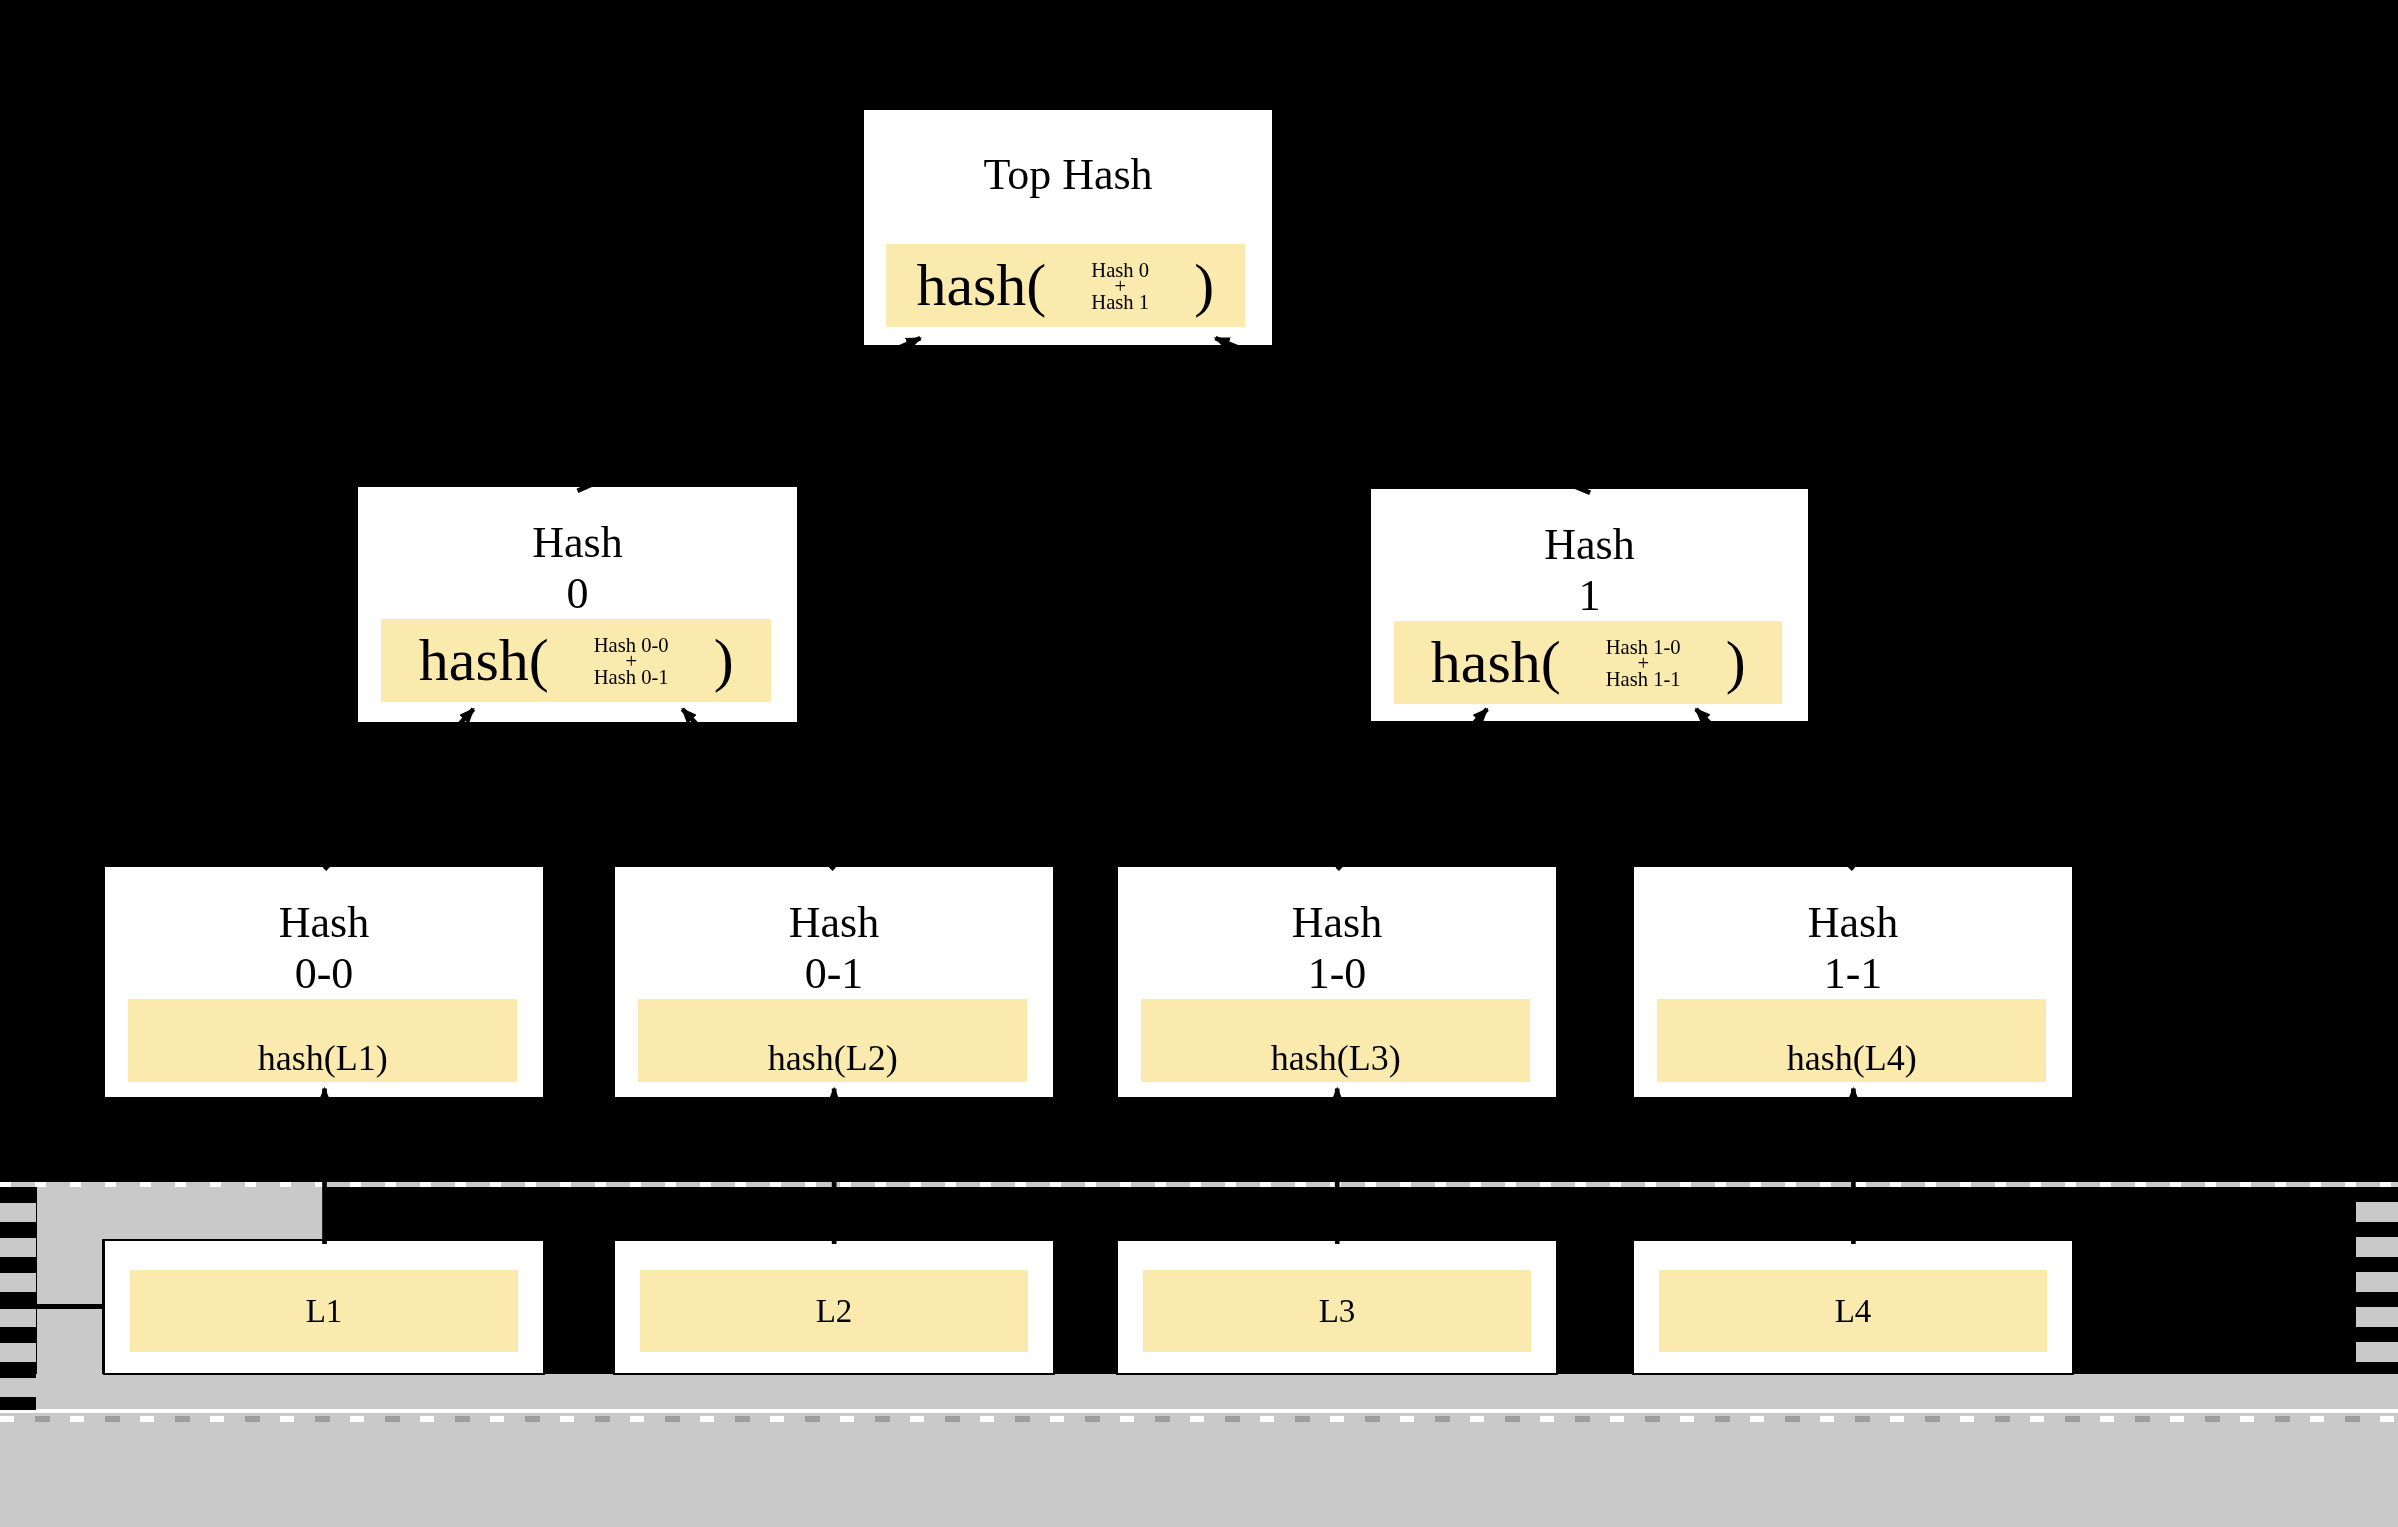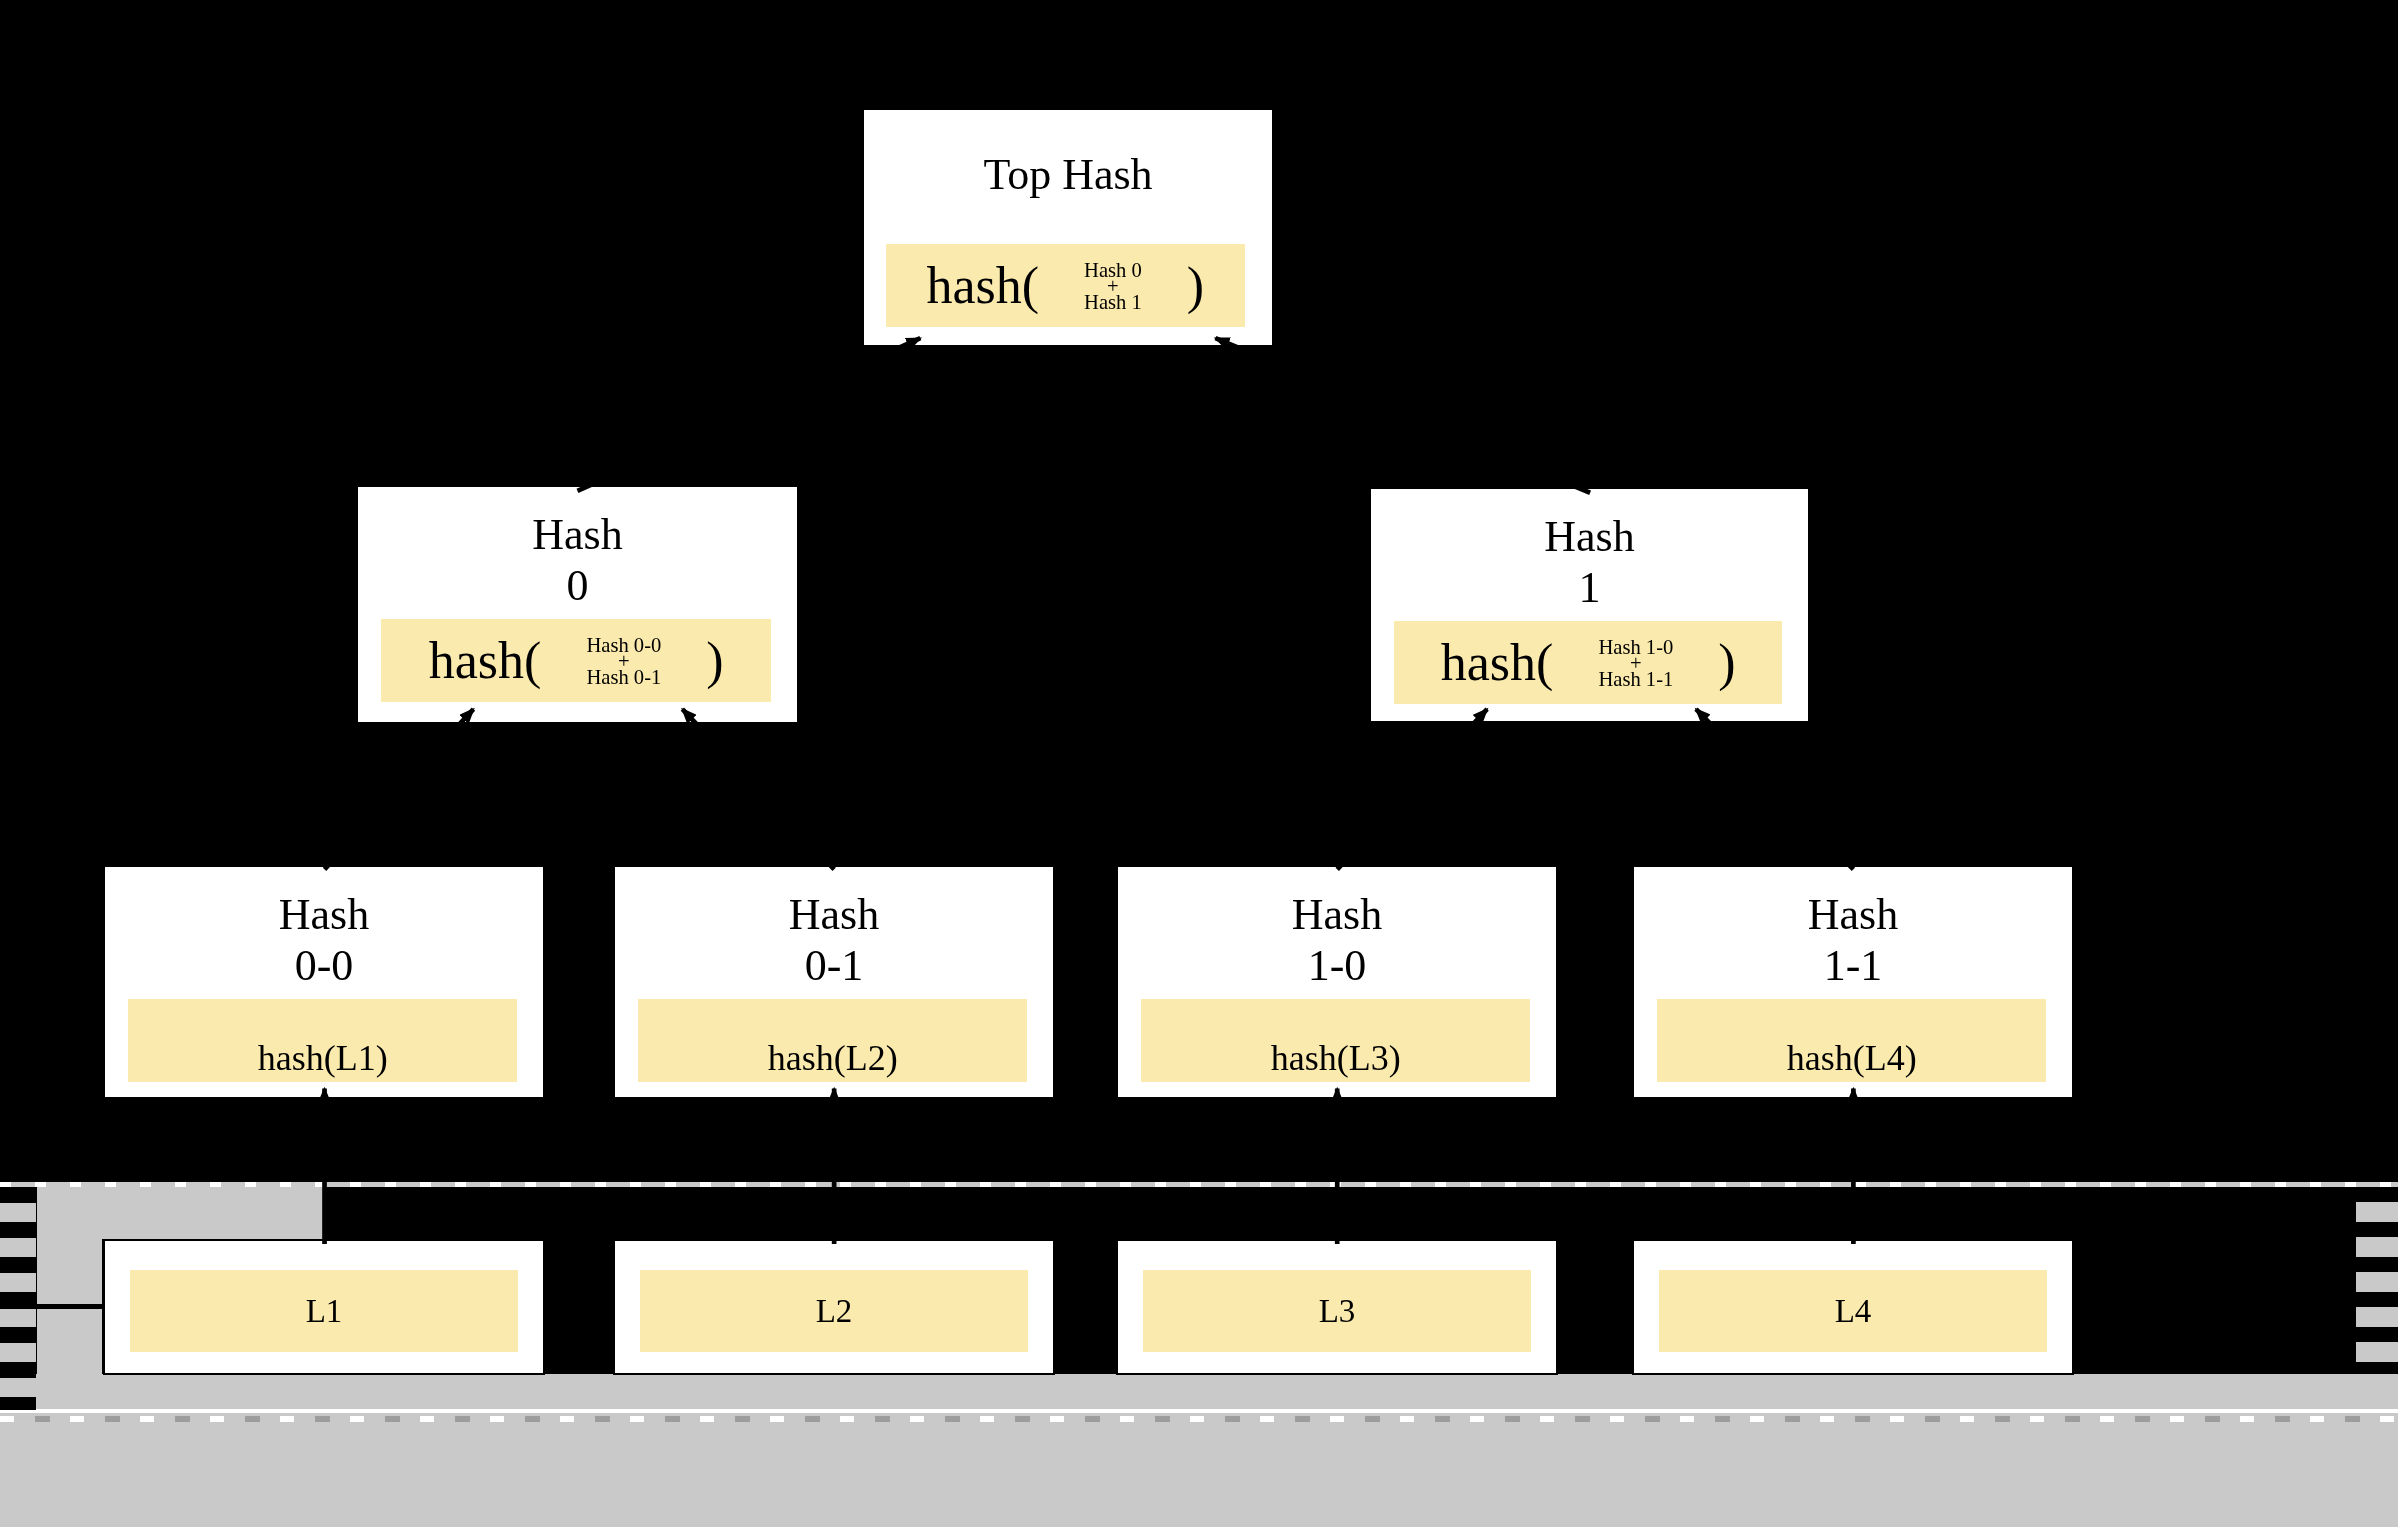--- a/index.html
+++ b/index.html
@@ -15,26 +15,26 @@
   .dashline{position:absolute;left:0;top:1416px;width:2399px;height:5.6px;z-index:2;
     background-image:repeating-linear-gradient(90deg,var(--line_white,#fff) 0 14px,transparent 14px 35px,#9d9d9d 35px 50px,transparent 50px 70px);}
   .cut-left{position:absolute;left:0;top:1187px;width:36px;height:223px;background-color:var(--band,#c9c9c9);
     background-image:repeating-linear-gradient(180deg,#000 0 16px,transparent 16px 35px);z-index:2;}
   .cut-right{position:absolute;left:2356px;top:1187px;width:42px;height:188px;
     background-image:repeating-linear-gradient(180deg,transparent 0 14.5px,var(--band,#c9c9c9) 14.5px 35px);z-index:2;}
   .connector-left{position:absolute;left:0;top:1304px;width:103px;height:4.7px;background:var(--box_border,#000);z-index:2;}
   
   .node{position:absolute;background:var(--box_fill,#fff);border:2.8px solid var(--box_border,#000);
         box-sizing:border-box;z-index:3;}
-  .node .title{text-align:center;font-size:44px;line-height:51px;padding-top:22px;color:#000;}
+  .node .title{text-align:center;font-size:44px;line-height:51px;padding-top:30px;color:#000;}
   .node.root .title{padding-top:39px;}
   .bar{position:absolute;left:23.4px;right:26px;top:132px;height:83px;background:var(--highlight,#faeaae);
        display:flex;align-items:center;justify-content:center;}
   .node.root .bar{top:134px;left:21.5px;right:27px;}
-  .fn{font-size:52px;white-space:pre;}
+  .fn{font-size:60px;white-space:pre;}
   .stack{display:flex;flex-direction:column;align-items:center;font-size:20.6px;line-height:16px;margin:16px 45px;}
   .formula{font-size:36px;margin-top:35px;}
   .block .bar{top:29px;left:25px;right:25px;height:82px;}
   .block-label{font-size:33px;}
   
   #arrows{position:absolute;left:0;top:0;z-index:4;pointer-events:none;}
   #arrows line{stroke:var(--box_border,#000);stroke-width:5;}
   #arrows .head{fill:var(--box_border,#000);}
 </style>
 </head>

